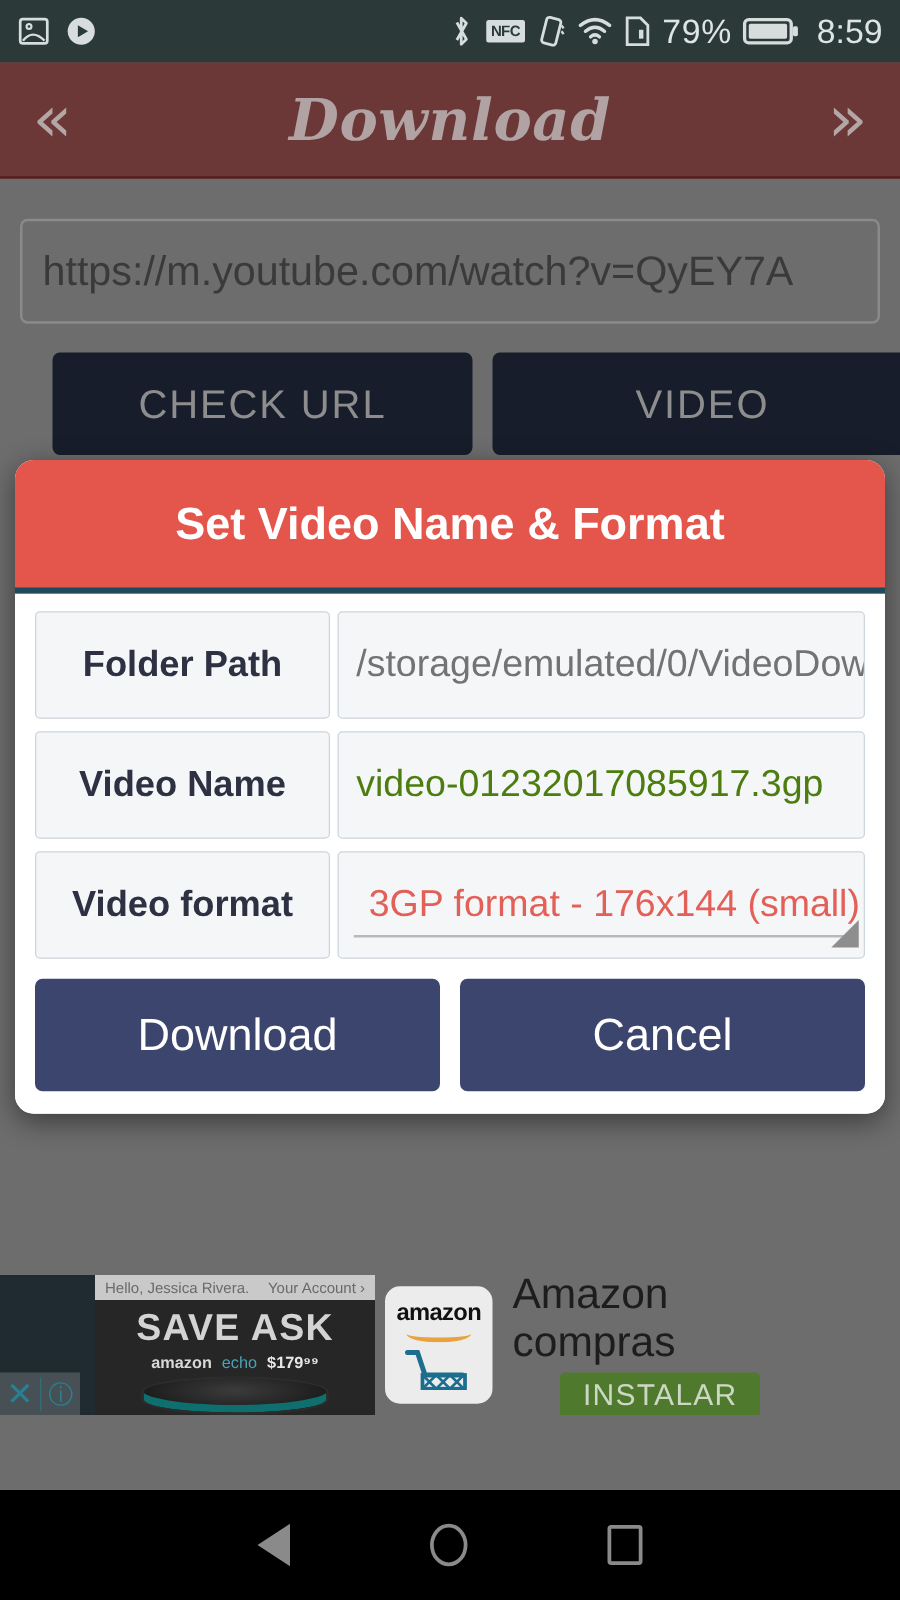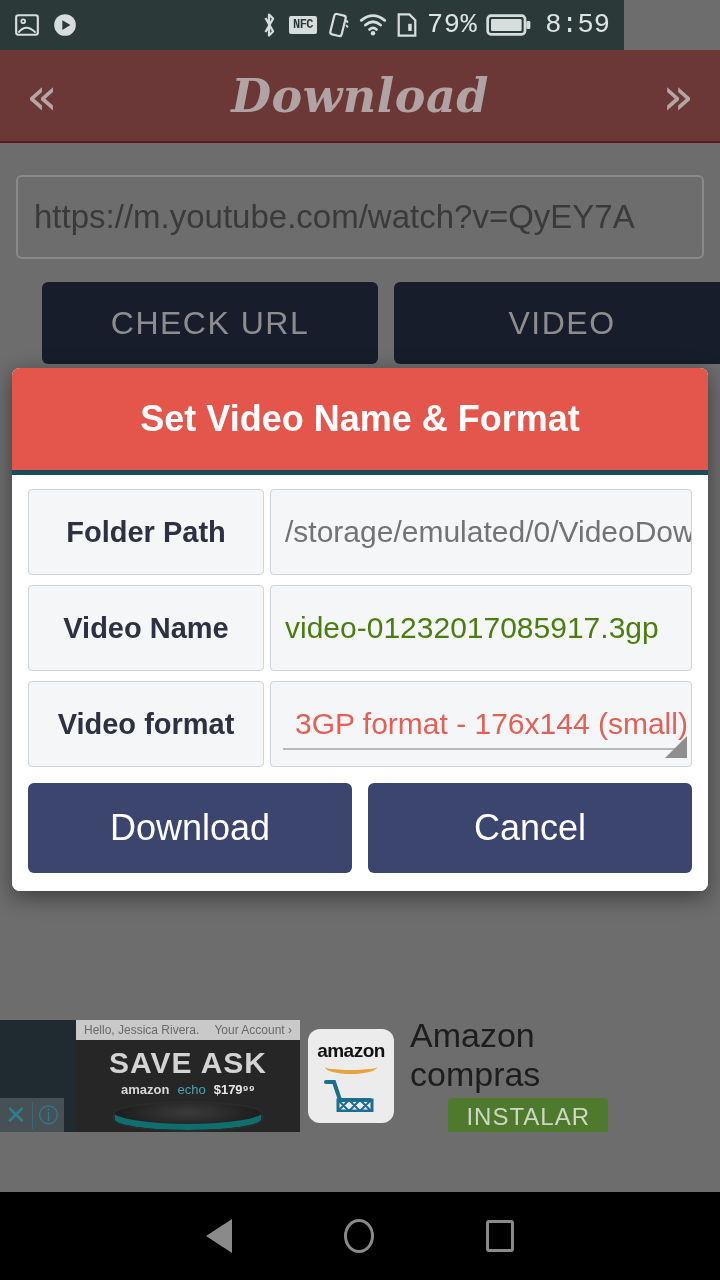--- a/index.html
+++ b/index.html
@@ -6,23 +6,23 @@
   html, body {
     width: 720px; height: 1280px;
     background: #000;
     font-family: "Liberation Sans", sans-serif;
     overflow: hidden;
   }
   .screen { position: relative; width: 720px; height: 1280px; background: #6d6d6d; }
 
   
   .statusbar {
-    position: absolute; top: 0; left: 0; width: 624px; height: 50px;
+    position: absolute; top: 0; left: 0; width: 720px; height: 50px;
     background: #2b3a39; display: flex; align-items: center;
-    padding: 0 14px; color: #d6dddc; font-family: Liberation Mono, monospace;
+    padding: 0 14px; color: #d6dddc;
   }
   .sb-left { display: flex; align-items: center; gap: 12px; }
   .sb-right { margin-left: auto; display: flex; align-items: center; gap: 9px; }
   .sb-icon { display: inline-flex; align-items: center; justify-content: center; }
   .sb-text { font-size: 27px; letter-spacing: .5px; color: #dde4e3; text-align: right; }
   .sb-time { font-size: 27px; color: #dde4e3; margin-left: 4px; }
   .nfc-box {
     border: 2px solid #d6dddc; border-radius: 2px; font-size: 12px;
     font-weight: bold; padding: 1px 2px; line-height: 1; letter-spacing: -.5px;
     background: #d6dddc; color: #2b3a39;
@@ -74,21 +74,21 @@
   .preview-inner { width: 100%; height: 338px; background: #6d6d6d; border: 1px solid #0d0f16; }
   .save-row { display: flex; height: 74px; margin-top: 8px; gap: 2px; }
   .save-btn {
     flex: 1; background: #181d2b; display: flex; align-items: center; justify-content: center;
     color: #8d8d8d; font-size: 32px; letter-spacing: 1.5px;
   }
 
   
   .dialog {
     position: absolute; top: 368px; left: 12px; width: 696px;
-    background: #ffffff; border-radius: 8px; overflow: hidden;
+    background: #ffffff; border-radius: 15px; overflow: hidden;
     box-shadow: 0 6px 22px rgba(0,0,0,.45); z-index: 30;
   }
   .dialog-header {
     background: #e4554c; color: #fff; text-align: center;
     font-size: 36px; font-weight: bold; padding: 30px 10px 30px;
     border-bottom: 5px solid #1d4a5c;
   }
   .dialog-body { padding: 14px 16px 18px 16px; background: #fff; }
 
   .frow {

